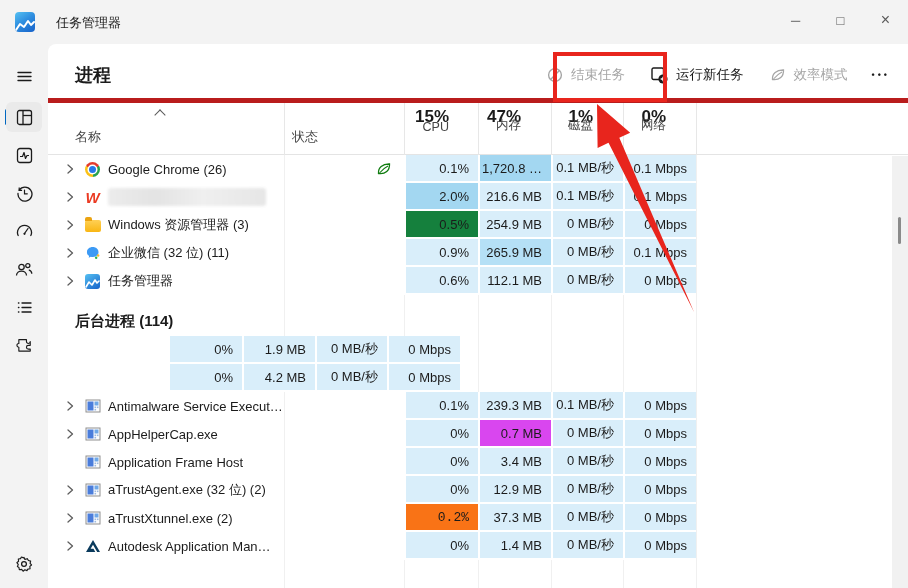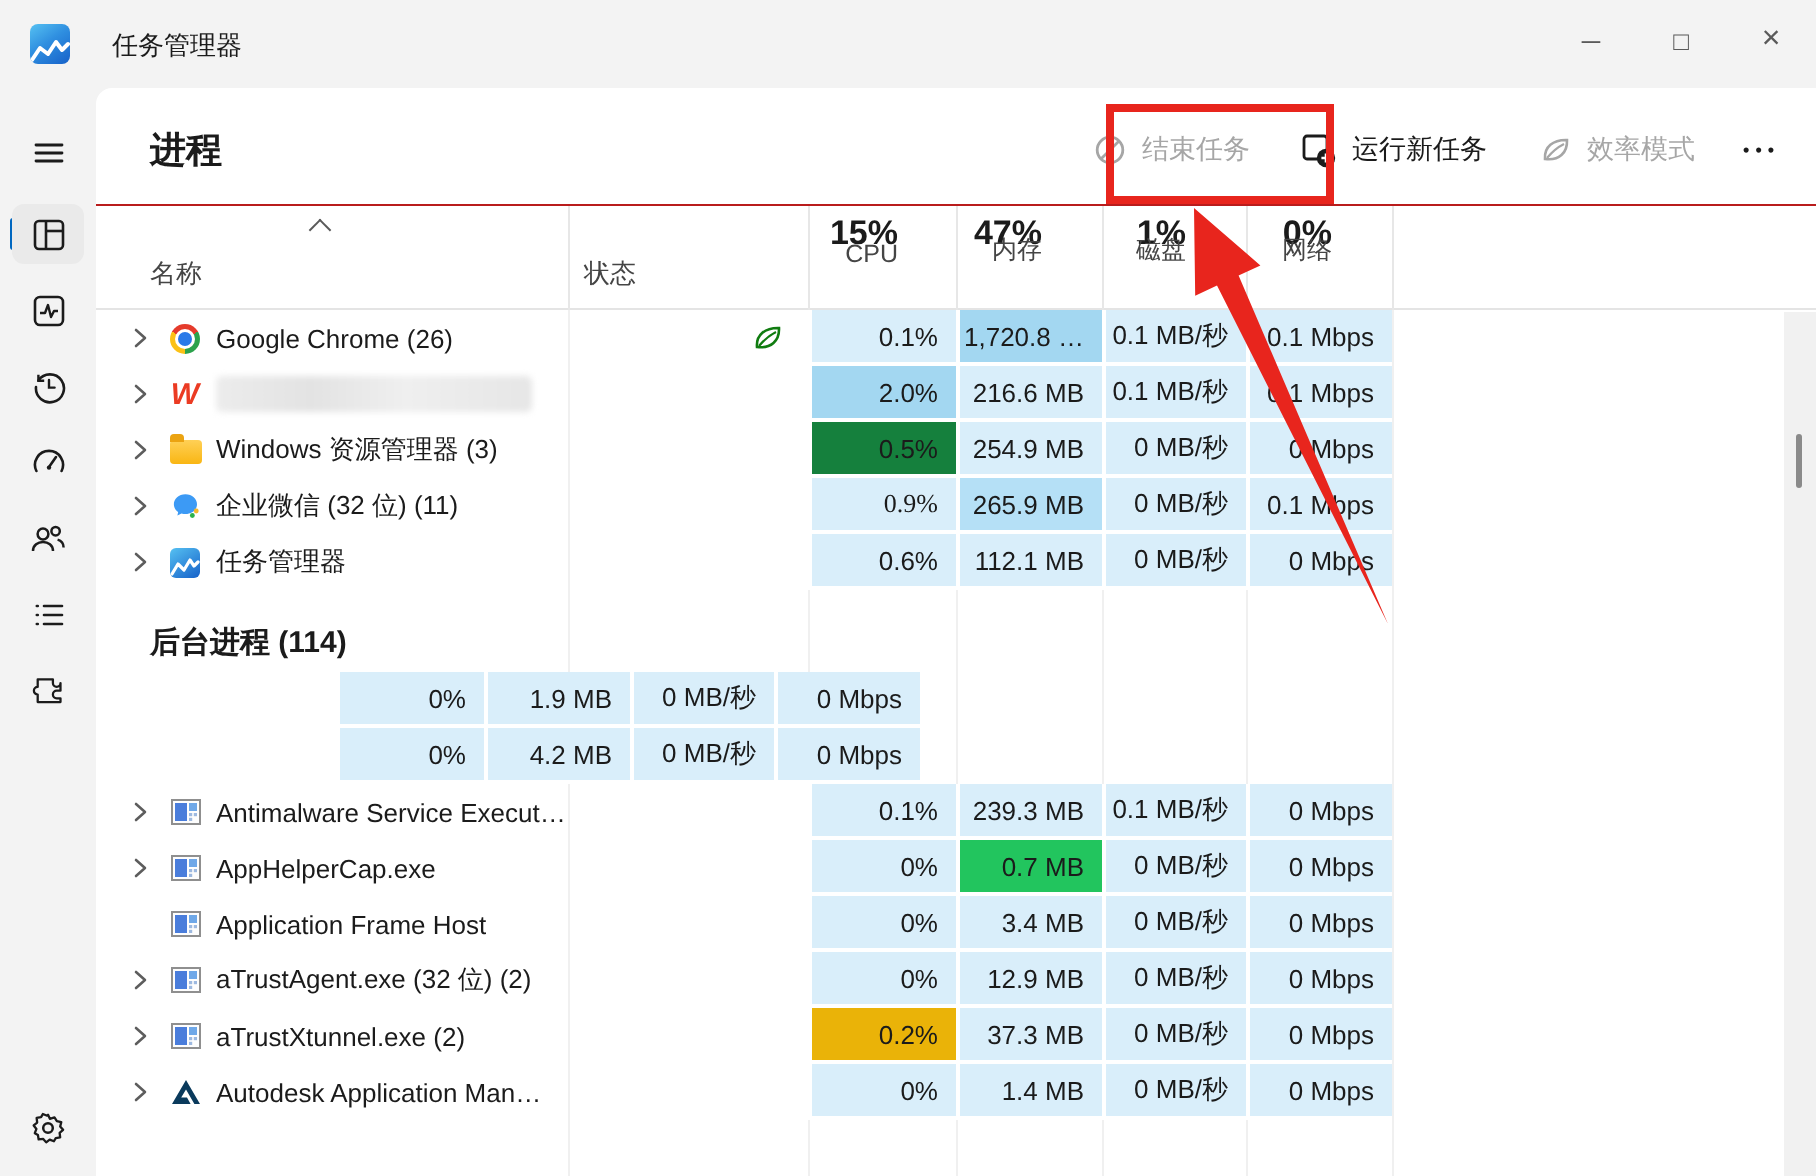--- a/index.html
+++ b/index.html
@@ -27,21 +27,21 @@
   .sidebar { position:absolute; left:0; top:44px; width:48px; height:544px; }
   .side-item { position:absolute; left:6px; width:36px; height:30px; border-radius:6px;
                display:flex; align-items:center; justify-content:center; }
   .side-item.selected { background:#eaeaea; }
   .side-indicator { position:absolute; left:5px; width:3px; height:16px; border-radius:2px; background:#0067c0; }
   .side-item svg { display:block; }
 
   
   .panel { position:absolute; left:48px; top:44px; width:860px; height:544px; background:#ffffff;
            border-top-left-radius:8px; overflow:hidden; }
-  .page-header { position:absolute; left:0; top:0; width:860px; height:59px; border-bottom:1px solid #b91c1c; }
+  .page-header { position:absolute; left:0; top:0; width:860px; height:59px; border-bottom:5px solid #b91c1c; }
   .page-title { position:absolute; left:27px; top:19px; font-size:18px; font-weight:700; }
   .toolbar { position:absolute; right:10px; top:12px; height:38px; display:flex; align-items:center; gap:6px; }
   .tbtn { display:flex; align-items:center; gap:8px; padding:7px 10px; border-radius:5px; font-size:13.5px; }
   .tbtn.enabled { color:#1b1b1b; }
   .tbtn.disabled { color:#a6a6a6; }
   .tbtn-more { padding:7px 8px; font-size:9px; letter-spacing:3px; color:#1b1b1b; font-weight:700; }
 
   
   .col-header { position:absolute; left:0; top:59px; width:860px; height:52px; border-bottom:1px solid #e4e4e4; }
   .sort-caret { position:absolute; left:108px; top:6px; width:8px; height:8px; }
@@ -342,21 +342,21 @@
       <span class="rowicon">
               <svg class="i-wecom" width="15" height="15" viewBox="0 0 15 15">
                 <path d="M7.2 1.2 C3.6 1.2 1 3.6 1 6.6 C1 8.3 1.9 9.8 3.3 10.7 L2.9 12.6 L5.1 11.5 C5.8 11.7 6.5 11.8 7.2 11.8 C10.8 11.8 13.4 9.5 13.4 6.6 C13.4 3.6 10.8 1.2 7.2 1.2 Z" fill="#3c9af5"></path>
                 <circle cx="13" cy="10.2" r="1.3" fill="#f6b82c"></circle>
                 <circle cx="10.9" cy="12.6" r="1.3" fill="#2bb24a"></circle>
               </svg>
             </span>
       <span class="pname">企业微信 (32 位) (11)</span>
     </div>
     <div class="c-status"></div>
-    <div class="vcell cpu" style="background: rgb(217, 238, 250); font-family: Liberation Serif, serif;">0.9%</div>
+    <div class="vcell cpu" style="background: rgb(217, 238, 250);">0.9%</div>
     <div class="vcell mem" style="background: rgb(181, 224, 246);">265.9 MB</div>
     <div class="vcell disk" style="background: rgb(217, 238, 250);">0 MB/秒</div>
     <div class="vcell net" style="background: rgb(217, 238, 250);">0.1 Mbps</div>
   </div>
 
   <div class="prow">
     <div class="c-name">
       <span class="chev">
         <svg width="12" height="12" viewBox="0 0 12 12">
                 <polyline points="4,2 8.5,6 4,10" fill="none" stroke="#5d5d5d" stroke-width="1.3" stroke-linecap="round" stroke-linejoin="round"></polyline>
@@ -438,21 +438,21 @@
                 <rect x="9.5" y="3.5" width="4" height="4" fill="#6fa8e8"></rect>
                 <rect x="9.5" y="8.5" width="1.6" height="1.6" fill="#9db9e0"></rect>
                 <rect x="11.9" y="8.5" width="1.6" height="1.6" fill="#9db9e0"></rect>
                 <rect x="9.5" y="10.9" width="1.6" height="1.6" fill="#9db9e0"></rect>
               </svg>
             </span>
       <span class="pname">AppHelperCap.exe</span>
     </div>
     <div class="c-status"></div>
     <div class="vcell cpu" style="background: rgb(217, 238, 250);">0%</div>
-    <div class="vcell mem" style="background: #22c55e;">0.7 MB</div>
+    <div class="vcell mem" style="background: #d946ef;">0.7 MB</div>
     <div class="vcell disk" style="background: rgb(217, 238, 250);">0 MB/秒</div>
     <div class="vcell net" style="background: rgb(217, 238, 250);">0 Mbps</div>
   </div>
 
   <div class="prow">
     <div class="c-name">
       <span class="chev hidden">
         <svg width="12" height="12" viewBox="0 0 12 12">
                 <polyline points="4,2 8.5,6 4,10" fill="none" stroke="#5d5d5d" stroke-width="1.3" stroke-linecap="round" stroke-linejoin="round"></polyline>
               </svg>
@@ -515,21 +515,21 @@
                 <rect x="2.5" y="3.5" width="6" height="9" fill="#4a7ddb"></rect>
                 <rect x="9.5" y="3.5" width="4" height="4" fill="#6fa8e8"></rect>
                 <rect x="9.5" y="8.5" width="1.6" height="1.6" fill="#9db9e0"></rect>
                 <rect x="11.9" y="8.5" width="1.6" height="1.6" fill="#9db9e0"></rect>
                 <rect x="9.5" y="10.9" width="1.6" height="1.6" fill="#9db9e0"></rect>
               </svg>
             </span>
       <span class="pname">aTrustXtunnel.exe (2)</span>
     </div>
     <div class="c-status"></div>
-    <div class="vcell cpu" style="background: #eab308;">0.2%</div>
+    <div class="vcell cpu" style="background: #f97316; font-family: Liberation Mono, monospace;">0.2%</div>
     <div class="vcell mem" style="background: rgb(217, 238, 250);">37.3 MB</div>
     <div class="vcell disk" style="background: rgb(217, 238, 250);">0 MB/秒</div>
     <div class="vcell net" style="background: rgb(217, 238, 250);">0 Mbps</div>
   </div>
 
   <div class="prow">
     <div class="c-name">
       <span class="chev">
         <svg width="12" height="12" viewBox="0 0 12 12">
                 <polyline points="4,2 8.5,6 4,10" fill="none" stroke="#5d5d5d" stroke-width="1.3" stroke-linecap="round" stroke-linejoin="round"></polyline>

